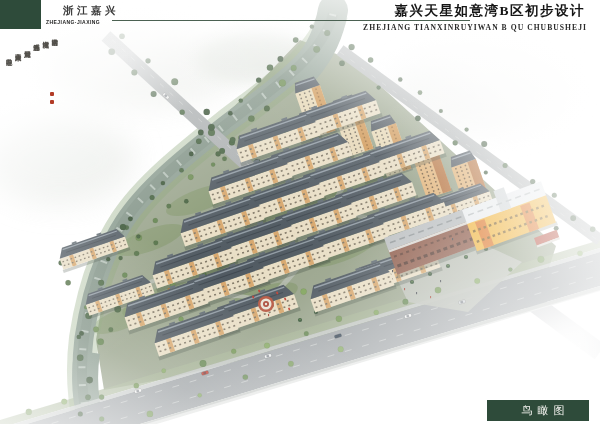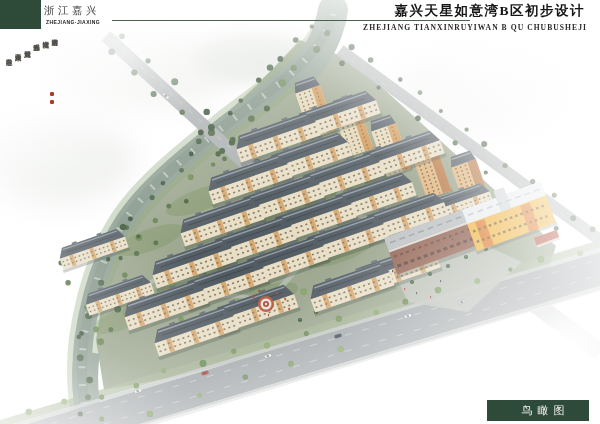--- a/index.html
+++ b/index.html
@@ -1,21 +1,21 @@
 <!DOCTYPE html>
 <html><head>
 <meta charset="utf-8">
 <style>
   html,body{margin:0;padding:0;background:#ffffff;}
   .page{position:relative;width:600px;height:424px;background:#ffffff;overflow:hidden;
         font-family:"Liberation Serif","DejaVu Serif",serif;}
   #scene{position:absolute;left:0;top:0;z-index:1;}
   .hdr{position:absolute;z-index:5;}
   .brand-block{left:0;top:0;width:41px;height:29px;background:#2e4b3a;}
-  .loc-cn{left:44px;top:4px;font-size:10.5px;font-weight:400;letter-spacing:3.5px;color:#3a3a3a;}
+  .loc-cn{left:63px;top:4px;font-size:10.5px;font-weight:700;letter-spacing:3.5px;color:#3a3a3a;}
   .loc-en{left:46px;top:19px;font-size:5px;font-weight:700;letter-spacing:.45px;color:#222;
           font-family:"Liberation Sans","DejaVu Sans",sans-serif;}
   .rule{left:112px;top:20px;width:358px;height:1px;background:#4b6152;}
   .title-cn{right:15px;top:2px;font-size:13.5px;font-weight:700;letter-spacing:1.5px;color:#151515;white-space:nowrap;}
   .title-en{right:13px;top:23px;font-size:7.6px;font-weight:700;letter-spacing:1.05px;color:#2a2a2a;white-space:nowrap;}
   .callig{position:absolute;left:6px;top:34px;height:122px;z-index:5;display:flex;
           flex-direction:row-reverse;gap:2px;color:#33302a;opacity:.85;}
   .callig .col{writing-mode:vertical-rl;font-size:6.5px;line-height:1.1;white-space:nowrap;}
   .seal{position:absolute;width:4px;height:4px;border-radius:1px;z-index:6;}
   .seal.s1{left:50px;top:92px;} .seal.s2{left:50px;top:100px;}

